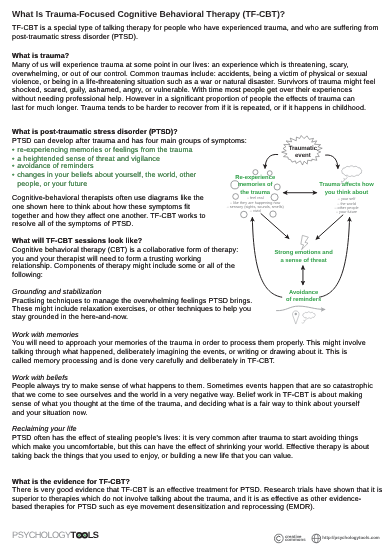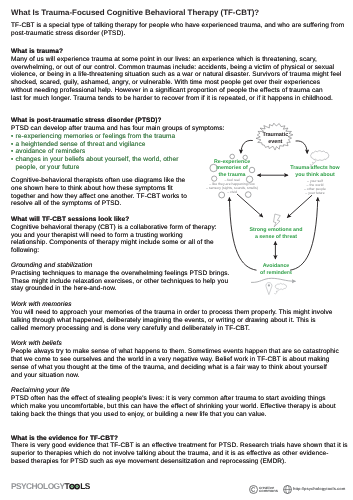--- a/index.html
+++ b/index.html
@@ -12,21 +12,21 @@
          position:absolute;left:0;top:7.5px;white-space:nowrap;text-align:center;}
   .ln{position:absolute;left:0;font-size:6.5px;line-height:7.8px;color:#231f20;
       white-space:nowrap;letter-spacing:0.095px;text-shadow:0 0 0.22px rgba(35,31,32,0.85);}
   .ln.b{font-weight:bold;color:#231f20;}
   .ln.i{font-style:italic;}
   .ln.g{color:#4aa157;}
 
   
   .logo{position:absolute;left:11px;top:481px;font-size:8.4px;letter-spacing:-0.55px;
         white-space:nowrap;line-height:10px;}
-  .logo .g1{color:#939598;font-weight:bold;}
+  .logo .g1{color:#939598;font-weight:normal;}
   .logo .g2{color:#231f20;font-weight:bold;}
   .cc{position:absolute;left:249px;top:484.5px;}
   .url{position:absolute;left:283px;top:484.5px;}
   .fx{position:absolute;font-size:4px;color:#58595b;white-space:nowrap;font-weight:bold;}
 
   
   .diagram{position:absolute;left:181px;top:119px;width:172px;height:185px;}
   .dt{position:absolute;font-weight:bold;color:#33a14b;text-align:center;
       font-size:5.3px;line-height:6.6px;white-space:nowrap;}
   .ds{position:absolute;color:#808285;text-align:center;font-size:3.45px;

